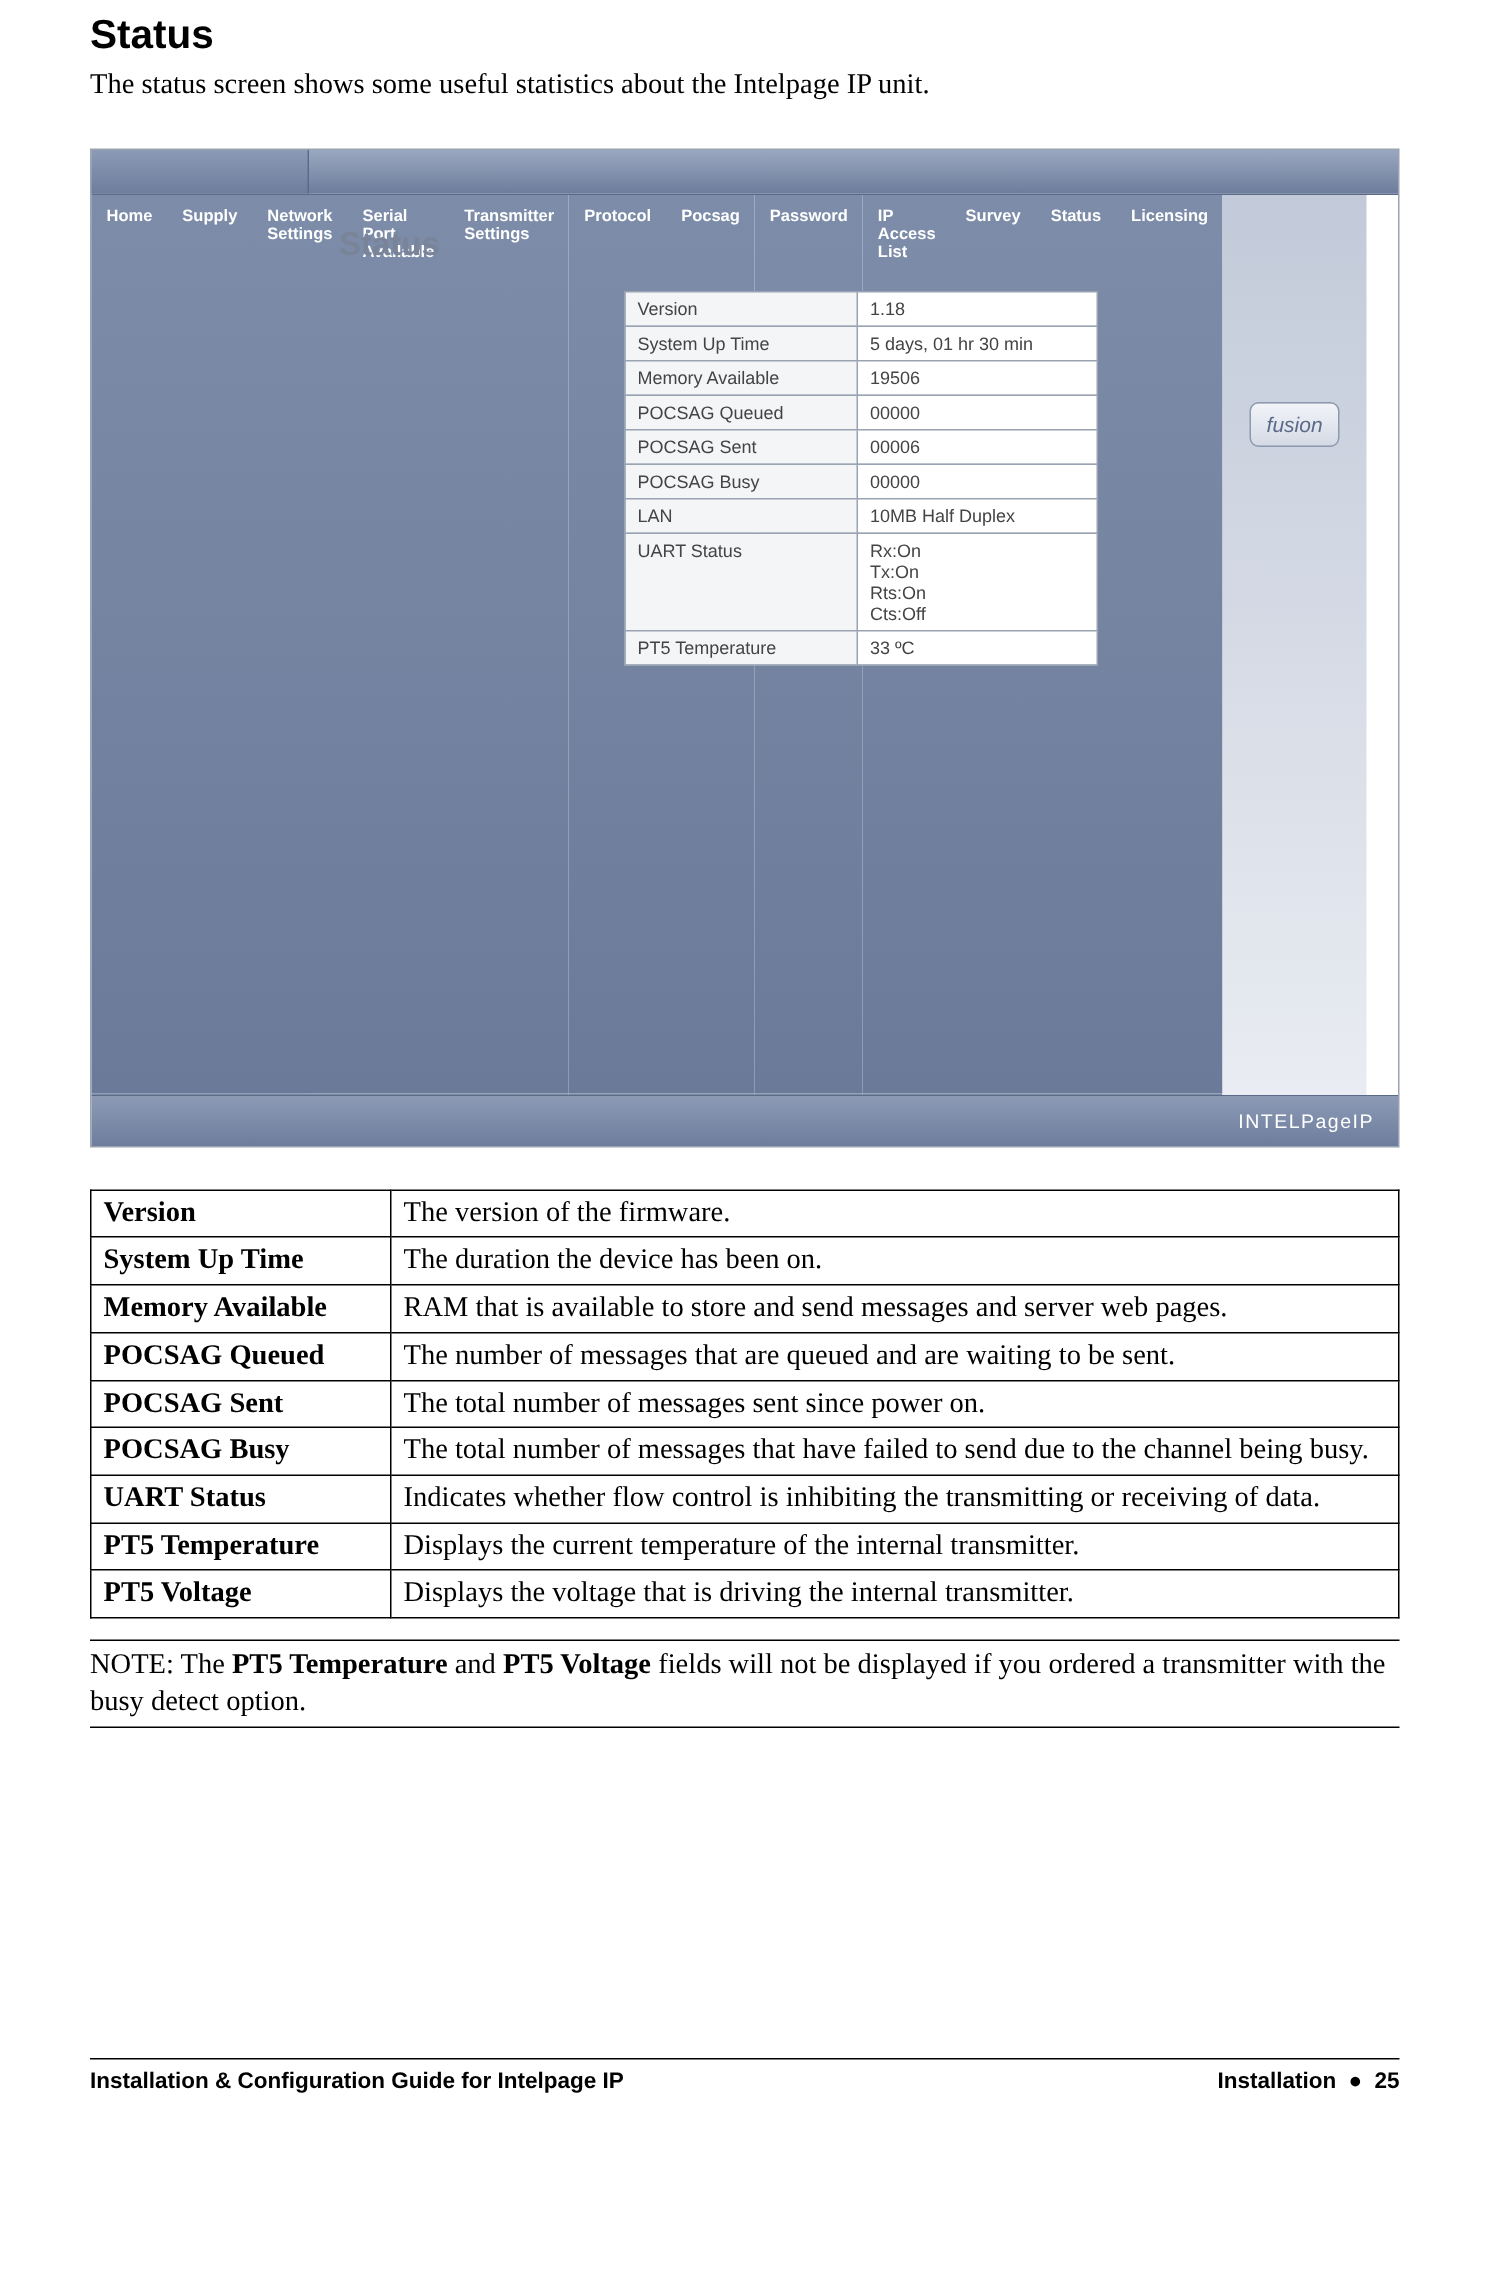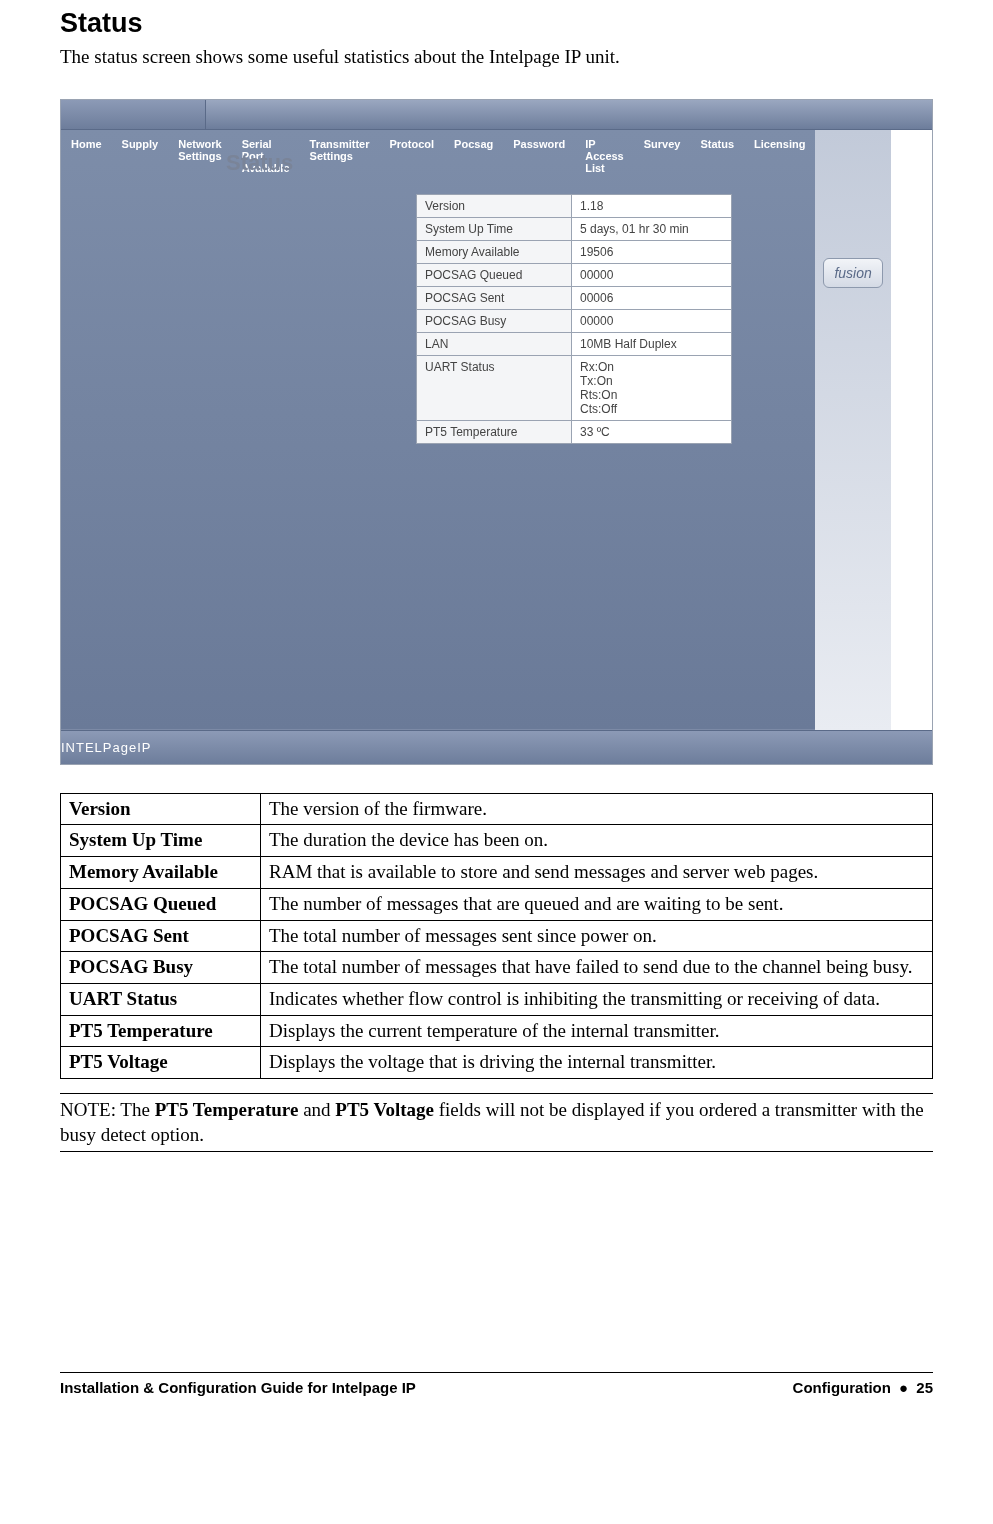--- a/index.html
+++ b/index.html
@@ -56,21 +56,21 @@
     border-bottom: 1px solid #7c8aa6;
     background: linear-gradient(#7d8da9, #6a7a98);
     cursor: pointer;
   }
   .ss-nav-fill {
     flex: 1 1 auto;
     background: linear-gradient(#c2cad9, #e9ecf2);
     min-height: 160px;
   }
   .fusion-badge {
-    margin: 8px;
+    margin: 18px;
     border: 1px solid #8d99ad;
     border-radius: 6px;
     padding: 6px 10px;
     background: linear-gradient(#f2f4f8, #d4dae5);
     color: #5a6a88;
     font-style: italic;
     font-size: 14px;
     display: inline-block;
   }
   .ss-main {
@@ -100,20 +100,21 @@
   .status-table td.k { width: 155px; background: #f4f5f7; }
   .status-table td.v { width: 160px; }
   .ss-bottombar {
     height: 34px;
     background: linear-gradient(#8c9ab6, #6d7d9b);
     border-top: 1px solid #5a6a88;
     color: #fff;
     font-size: 13px;
     display: flex;
     align-items: center;
+    justify-content: flex-end;
     padding-right: 16px;
     letter-spacing: 1px;
   }
   .desc-table {
     border-collapse: collapse;
     width: 100%;
     margin-top: 28px;
     font-size: 19px;
   }
   .desc-table td {
@@ -270,17 +271,17 @@
 </tbody>
   </table>
 
 <div class="note-block">
   <span>NOTE: The </span><b>PT5 Temperature</b><span> and </span><b>PT5 Voltage</b><span> fields will not be displayed if you ordered a transmitter with the busy detect option.</span>
 </div>
 
 <div class="page-footer">
   <span>Installation &amp; Configuration Guide for Intelpage IP</span>
   <span>
-    <span>Configuration</span>
+    <span>Installation</span>
     <span class="bullet">●</span>
     <span>25</span>
   </span>
 </div>
 
 </body></html>

